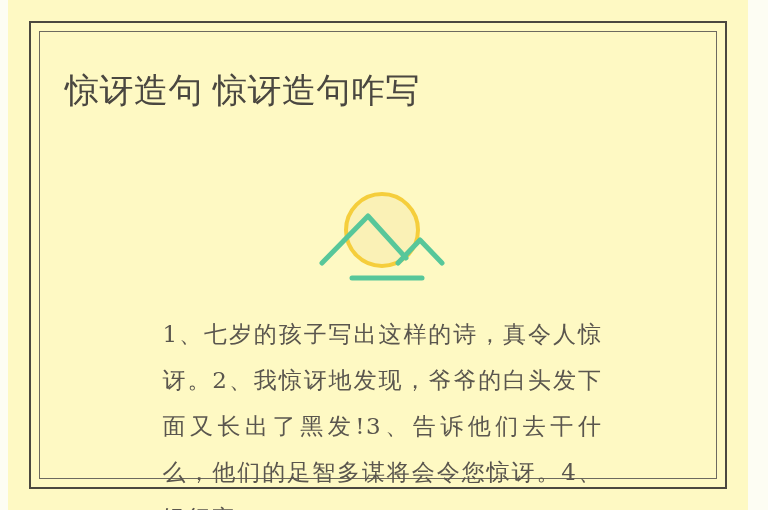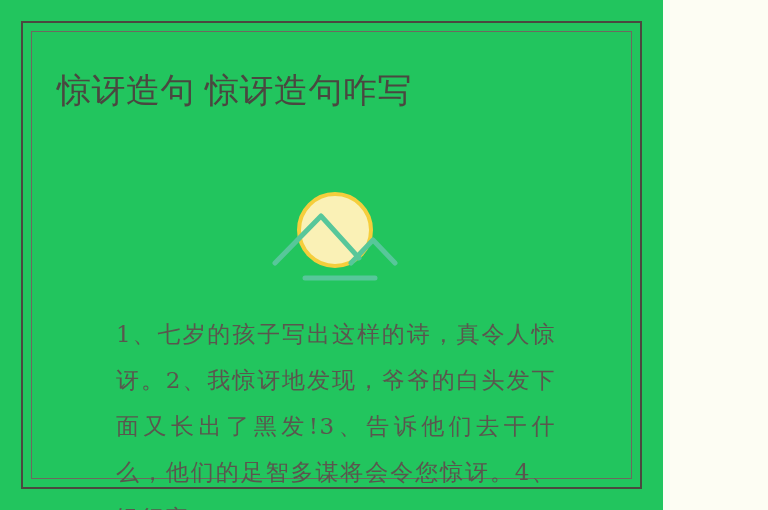--- a/index.html
+++ b/index.html
@@ -10,24 +10,25 @@
     width: 768px;
     height: 510px;
     background: #fdfdf3;
     font-family: "Liberation Sans", "DejaVu Sans", sans-serif;
     overflow: hidden;
   }
 
   
   .page {
     position: relative;
-    width: 663px;
+    width: 740px;
     height: 510px;
-    background: #22c55e;
+    background: #fef9c3;
     box-sizing: border-box;
+    margin-left: 8px;
   }
 
   .frame-outer {
     position: absolute;
     left: 21px;
     top: 21px;
     right: 21px;
     bottom: 21px;
     border: 2px solid #4b483f;
     box-sizing: border-box;

